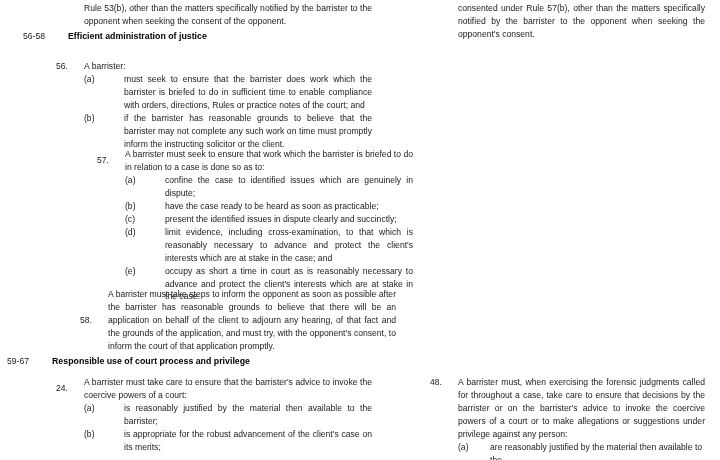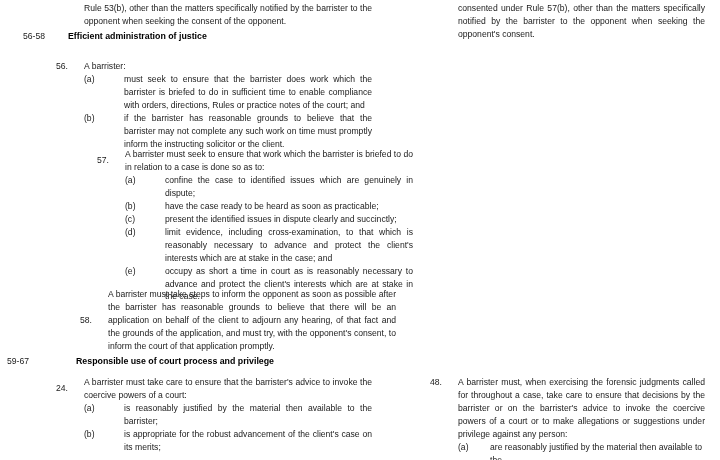--- a/index.html
+++ b/index.html
@@ -187,21 +187,21 @@
       </div>
     </div>
 
     <div class="blk" style="left:0px; top:288px; width:400px;">
       <div class="para">
         <div class="num" style="margin-left:80px;">58.</div>
         <div class="ptext body-text">A barrister must take steps to inform the opponent as soon as possible after the barrister has reasonable grounds to believe that there will be an application on behalf of the client to adjourn any hearing, of that fact and the grounds of the application, and must try, with the opponent's consent, to inform the court of that application promptly.</div>
       </div>
     </div>
 
-    <div class="blk sec-row" style="left:0px; top:355px; width:400px;gap:24px;">
+    <div class="blk sec-row" style="left:0px; top:355px; width:400px;">
       <div class="gutter">59-67</div>
       <div class="sec-body heading">Responsible use of court process and privilege</div>
     </div>
 
     <div class="blk" style="left:0px; top:376px; width:400px;">
       <div class="para">
         <div class="num" style="margin-left:56px;">24.</div>
         <div class="ptext body-text">A barrister must take care to ensure that the barrister's advice to invoke the coercive powers of a court:</div>
       </div>
       <div class="sub" style="margin-left:84px;">

